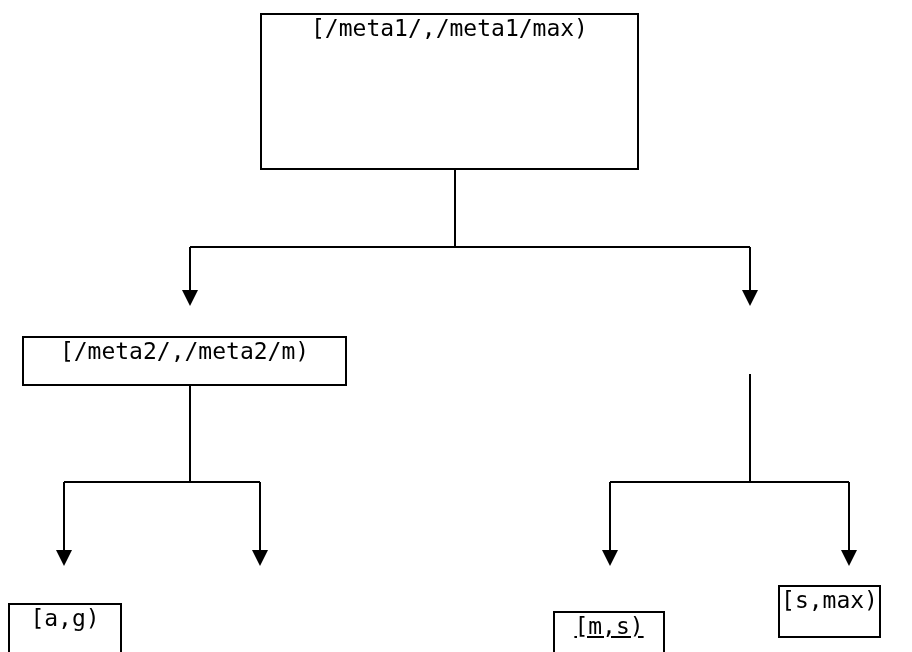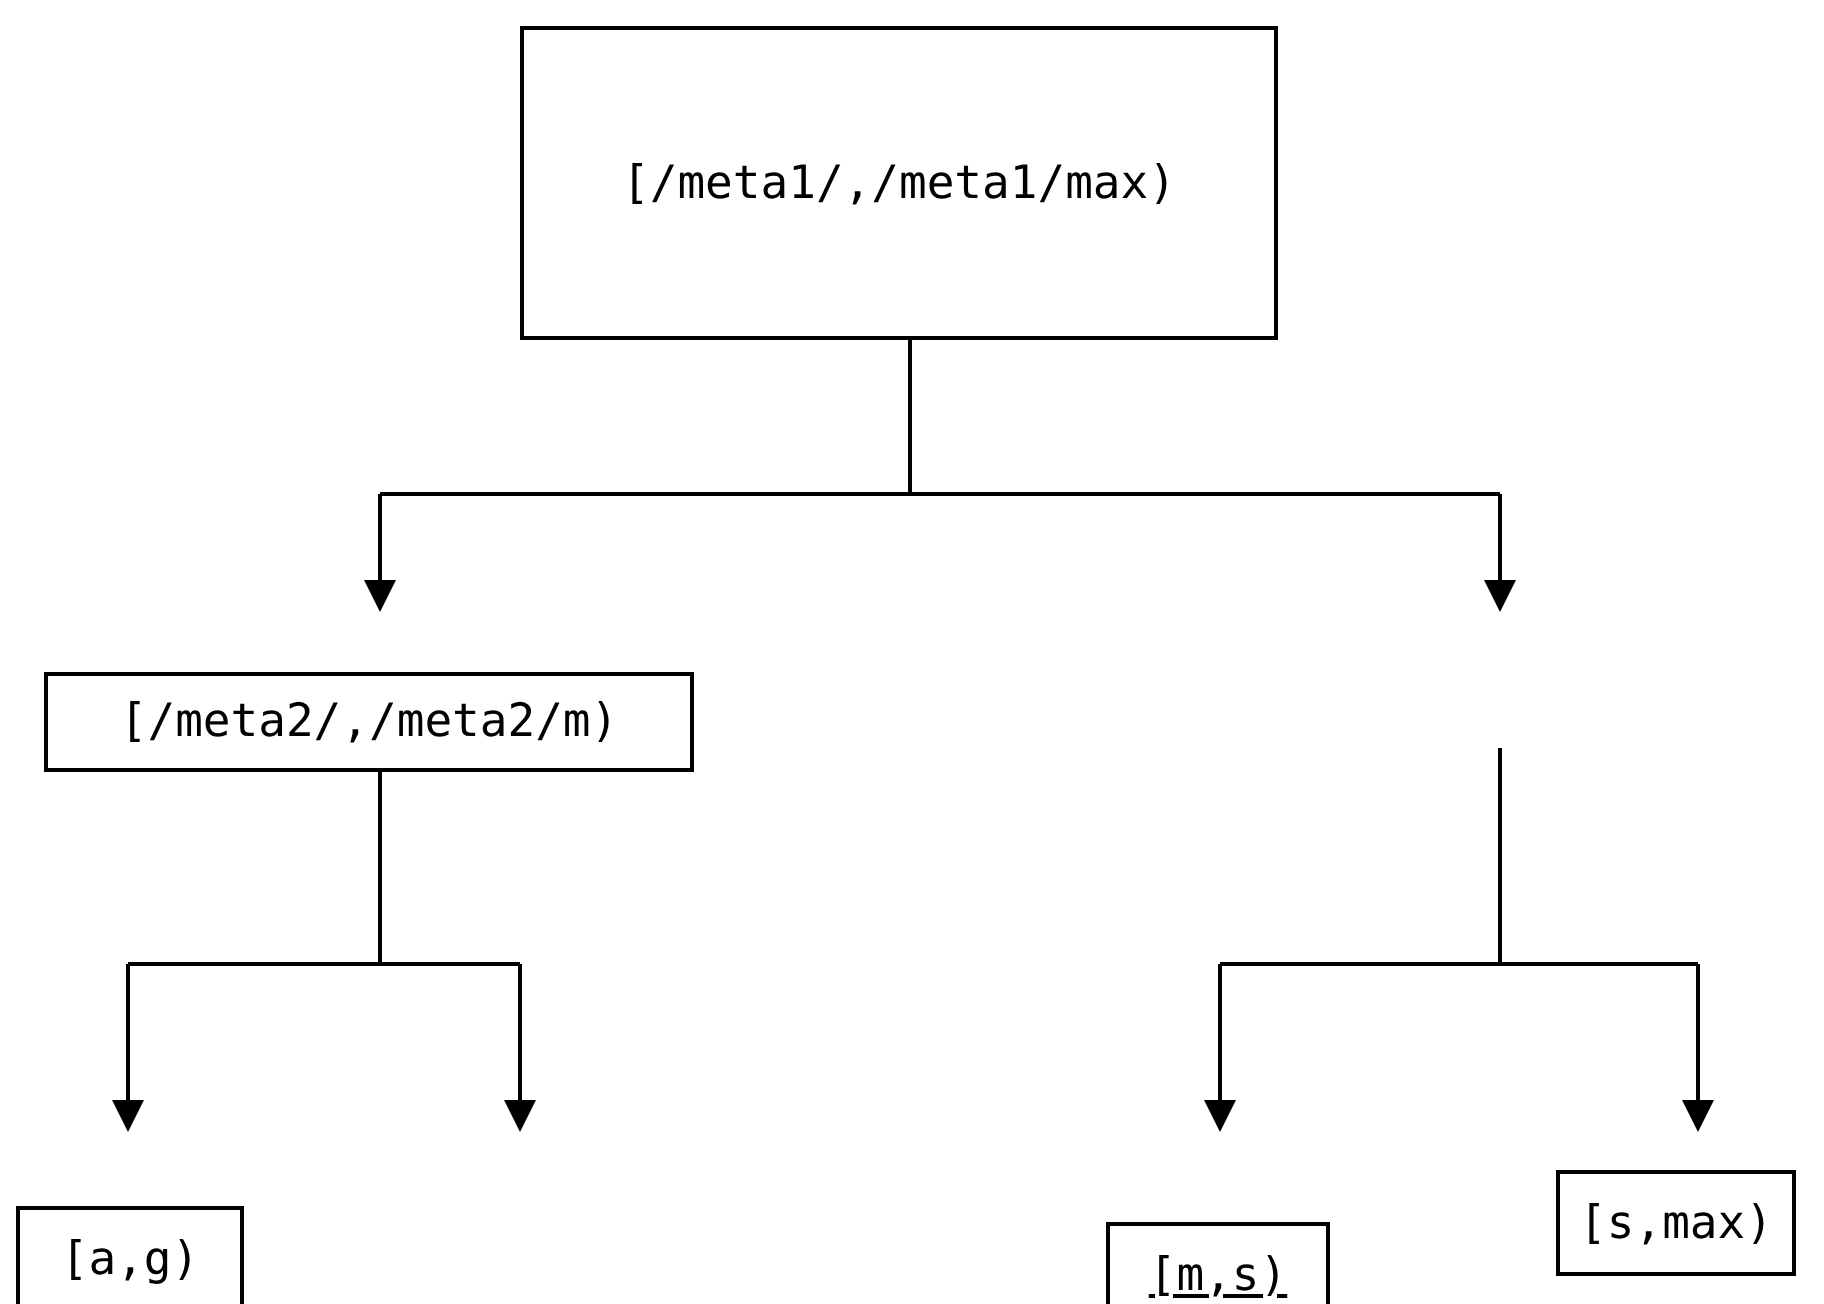--- a/index.html
+++ b/index.html
@@ -30,36 +30,35 @@
   .arrowhead {
     fill: #000000;
     stroke: none;
   }
   .node {
     position: absolute;
     box-sizing: border-box;
     background: #ffffff;
     border: 2px solid #000000;
     display: flex;
-    align-items: center;
     justify-content: center;
   }
   .node span {
     font-size: 23px;
     color: #000000;
     white-space: nowrap;
     letter-spacing: 0px;
   }
   .node-root      { left: 260px; top: 13px;  width: 379px; height: 157px; }
   .node-l2-left   { left: 22px;  top: 336px; width: 325px; height: 50px; }
   .node-l2-right  { left: 583px; top: 324px; width: 322px; height: 50px; }
   .node-leaf-ag   { left: 8px;   top: 603px; width: 114px;  height: 53px; }
   .node-leaf-gm   { left: 203px; top: 585px; width: 99px;  height: 53px; }
   .node-leaf-ms   { left: 553px; top: 611px; width: 112px; height: 53px; text-decoration: underline; }
-  .node-leaf-smax { left: 778px; top: 585px; width: 120px; height: 53px; }
+  .node-leaf-smax { left: 778px; top: 585px; width: 103px; height: 53px; }
 </style>
 </head>
 <body>
 
 <div class="stage">
 
   <svg class="edges" viewBox="0 0 912 652" xmlns="http://www.w3.org/2000/svg">
 
     <path class="edge-line" d="M455 170 L455 247 M190 247 L750 247 M190 247 L190 291 M750 247 L750 291"></path>
     <polygon class="arrowhead" points="182,290 198,290 190,306"></polygon>

